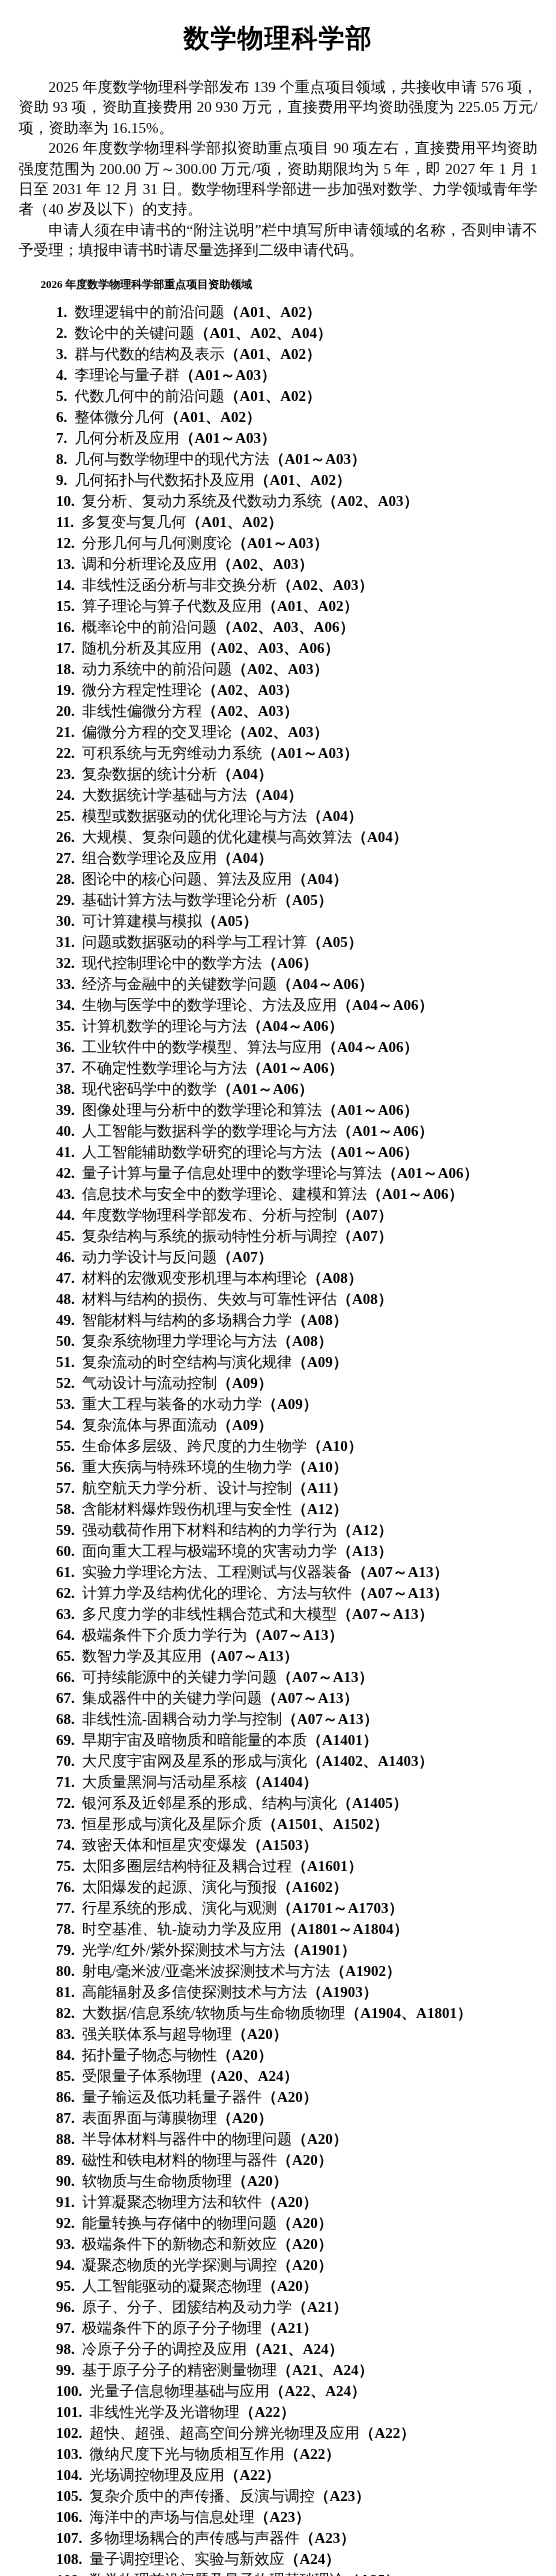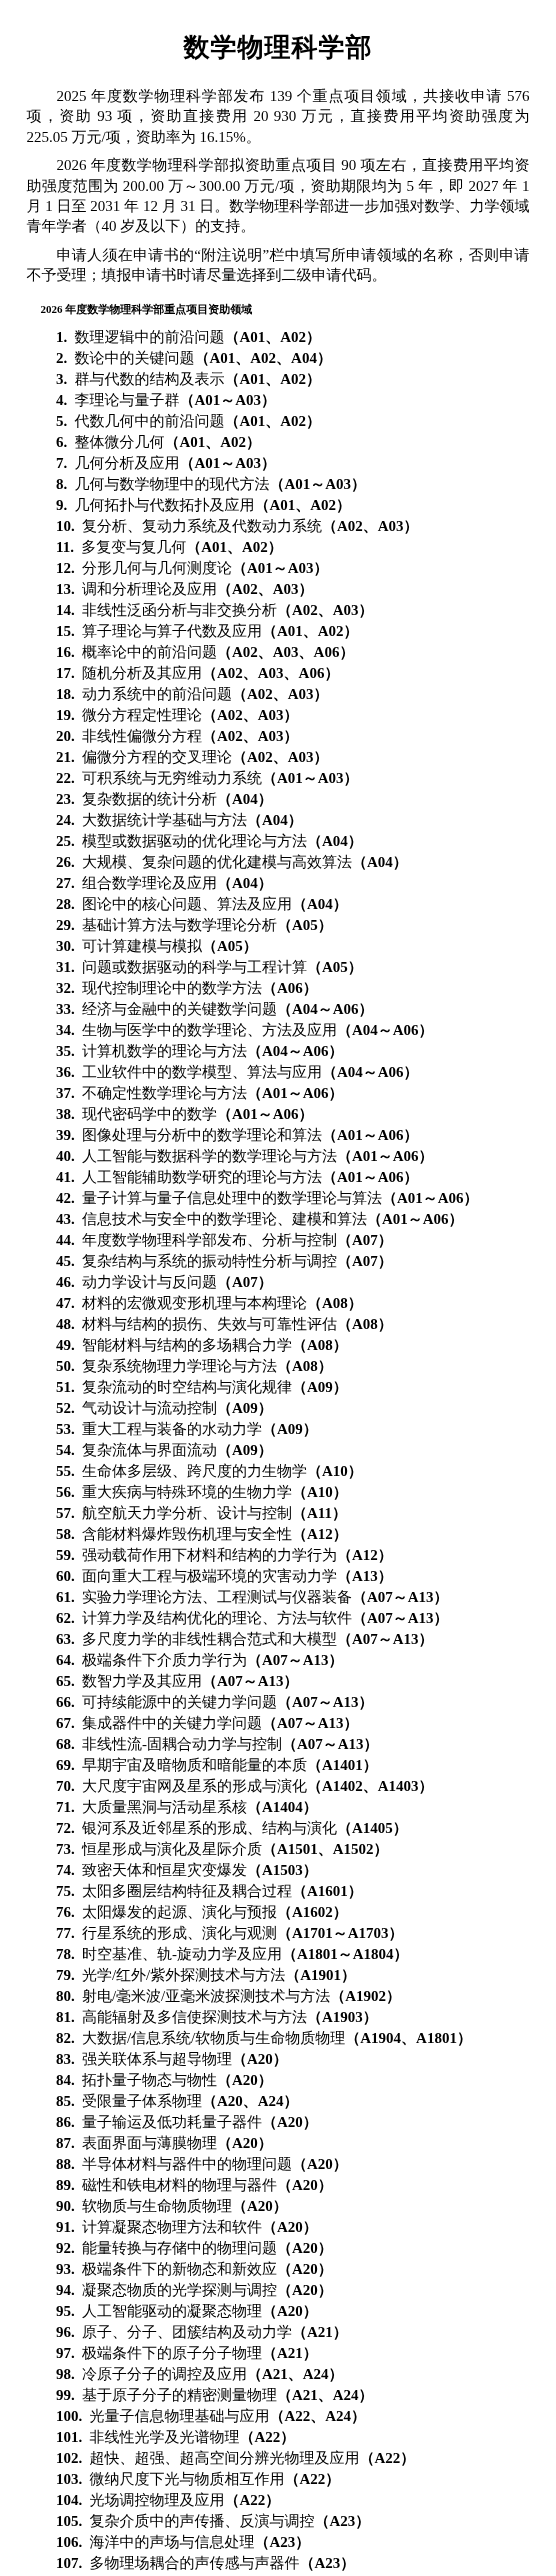--- a/index.html
+++ b/index.html
@@ -12,37 +12,37 @@
     width: 556px;
     height: 3025px;
     margin: 0 auto;
     background: #ffffff;
     color: #000000;
     font-family: "Liberation Serif", "DejaVu Serif", serif;
     overflow: hidden;
     box-sizing: border-box;
   }
   .doc-title {
-    margin: 13px;
+    margin: 4px;
     padding-top: 19px;
     text-align: center;
     font-size: 26px;
     line-height: 31px;
     font-weight: bold;
     letter-spacing: 1px;
   }
   .intro {
     margin-top: 23px;
     padding: 0 18.5px;
     font-size: 15px;
     line-height: 20.4px;
     text-align: justify;
   }
   .intro p {
-    margin: 8px;
+    margin: 0;
     text-indent: 2em;
   }
   .section-heading {
     margin: 13.4px 18.5px 0 18.5px;
     font-size: 11px;
     line-height: 20px;
     font-weight: bold;
     text-indent: 2em;
   }
   ol.area-list {

